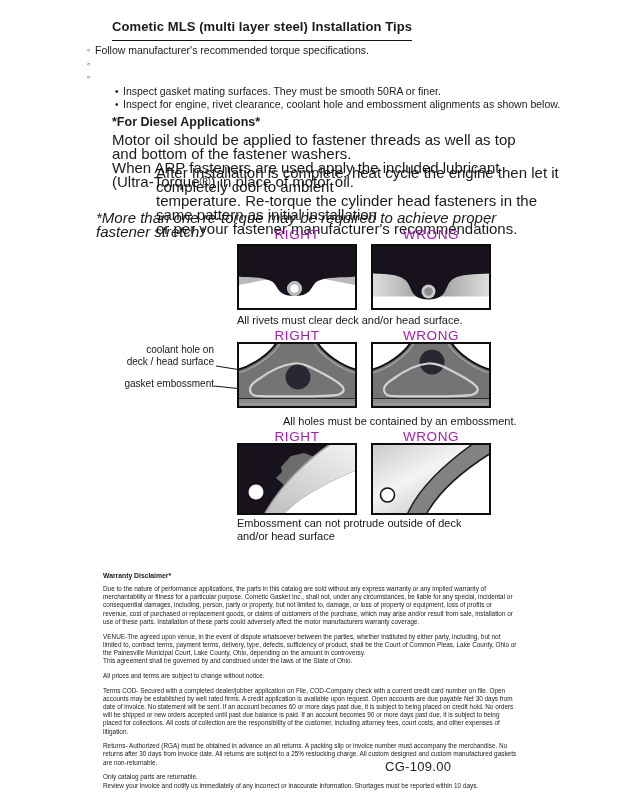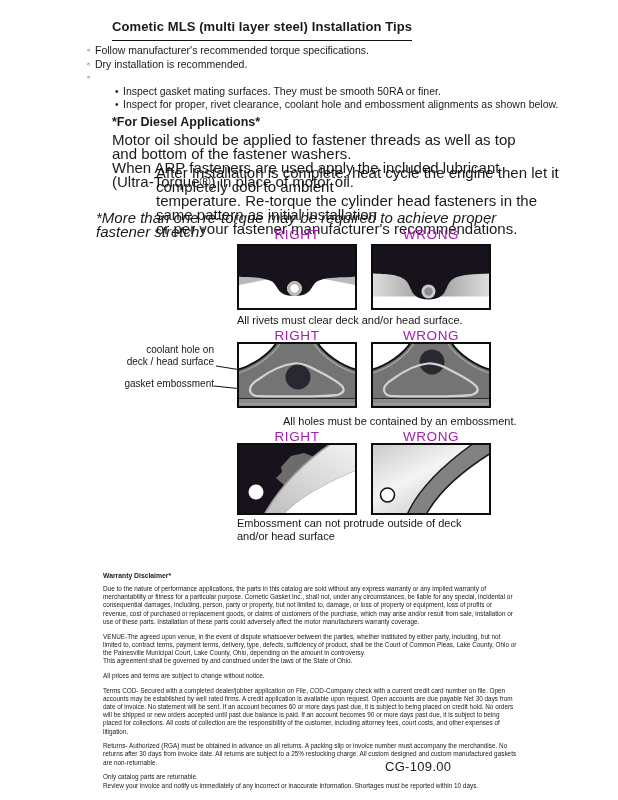--- a/index.html
+++ b/index.html
@@ -59,32 +59,31 @@
 
 <h1 class="abs title">Cometic MLS (multi layer steel) Installation Tips</h1>
 
 <div class="abs bullets">
   <div class="bullet-row">
       <span class="mk">◦</span>
       <span>Follow manufacturer's recommended torque specifications.</span>
     </div>
   <div class="bullet-row">
       <span class="mk">◦</span>
-      <span>Dry installation is recommended.</span>
     </div>
   <div class="bullet-row">
       <span class="mk">◦</span>
     </div>
   <div class="bullet-row sub">
       <span class="mk">•</span>
       <span>Inspect gasket mating surfaces.  They must be smooth 50RA or finer.</span>
     </div>
   <div class="bullet-row sub">
       <span class="mk">•</span>
-      <span>Inspect for proper, rivet clearance, coolant hole and embossment alignments as shown below.</span>
+      <span>Inspect for engine, rivet clearance, coolant hole and embossment alignments as shown below.</span>
     </div>
 </div>
 
 <h2 class="abs diesel-h">*For Diesel Applications*</h2>
 <p class="abs bodytext ml p1">Motor oil should be applied to fastener threads as well as top and bottom of the fastener washers.
 When ARP fasteners are used apply the included lubricant (Ultra-Torque®) in place of motor oil.</p>
 <p class="abs bodytext ml p2">After Installation is complete, heat cycle the engine then let it completely cool to ambient
 temperature. Re-torque the cylinder head fasteners in the same pattern as initial installation
 or per your fastener manufacturer's recommendations.</p>
 <p class="abs bodytext note">*More than one re-torque may be required to achieve proper fastener stretch*</p>

